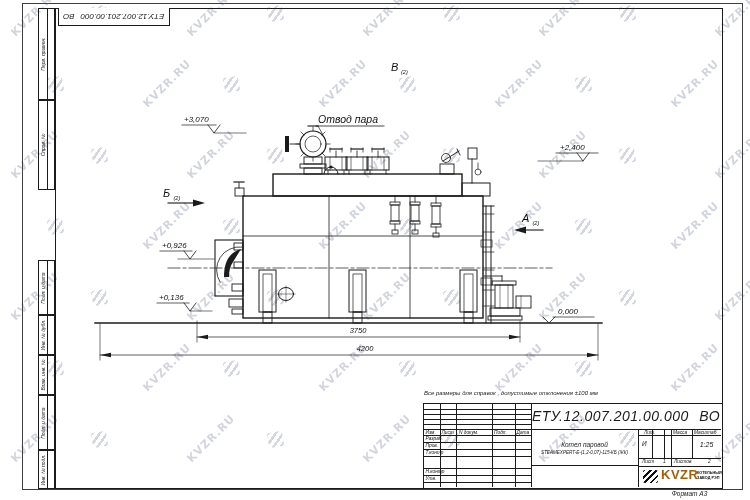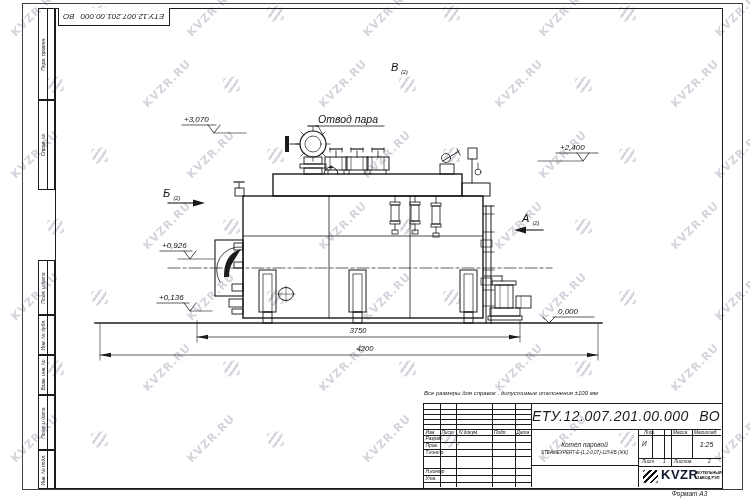--- a/index.html
+++ b/index.html
@@ -34,21 +34,21 @@
   .note{left:424px;top:390px;font-size:6px;font-style:italic;white-space:nowrap;z-index:3;color:#222;}
   .format{left:652px;top:490px;width:75px;text-align:center;font-size:6.5px;font-style:italic;z-index:3;}
   .docnum{position:absolute;left:107px;top:2px;width:190px;height:21px;line-height:21px;text-align:center;
           font-size:14px;font-style:italic;letter-spacing:.5px;word-spacing:6px;white-space:nowrap;}
   .pname{position:absolute;left:109px;top:28px;width:103px;height:32px;display:flex;flex-direction:column;
          align-items:center;justify-content:center;gap:2px;text-align:center;}
   .pname .l1{font-size:6.5px;font-style:italic;white-space:nowrap;}
   .pname .l2{font-size:4.6px;font-style:italic;white-space:nowrap;}
   .kvzr-logo{position:absolute;left:219px;top:66px;width:15px;height:13px;
              background:repeating-linear-gradient(135deg,#111 0 2px,transparent 2px 4.5px);border-radius:2px;}
-  .kvzr-name{position:absolute;left:237px;top:63px;font-size:13px;font-weight:bold;letter-spacing:.5px;color:#0f172a;}
+  .kvzr-name{position:absolute;left:237px;top:63px;font-size:13px;font-weight:bold;letter-spacing:.5px;color:#a16207;}
   .kvzr-sub{position:absolute;left:273px;top:67px;font-size:3.8px;font-weight:bold;line-height:1.2;color:#111;}
 </style>
 </head>
 <body>
 
 <div id="wm-layer">
     <span class="wm-text" style="color: rgb(185, 190, 200); left: 4px; top: 6px;">KVZR.RU</span>
     <span class="wm-logo" style="left: 92px; top: 6px;"></span>
     <span class="wm-text" style="color: rgb(185, 190, 200); left: 180px; top: 6px;">KVZR.RU</span>
     <span class="wm-logo" style="left: 268px; top: 6px;"></span>

